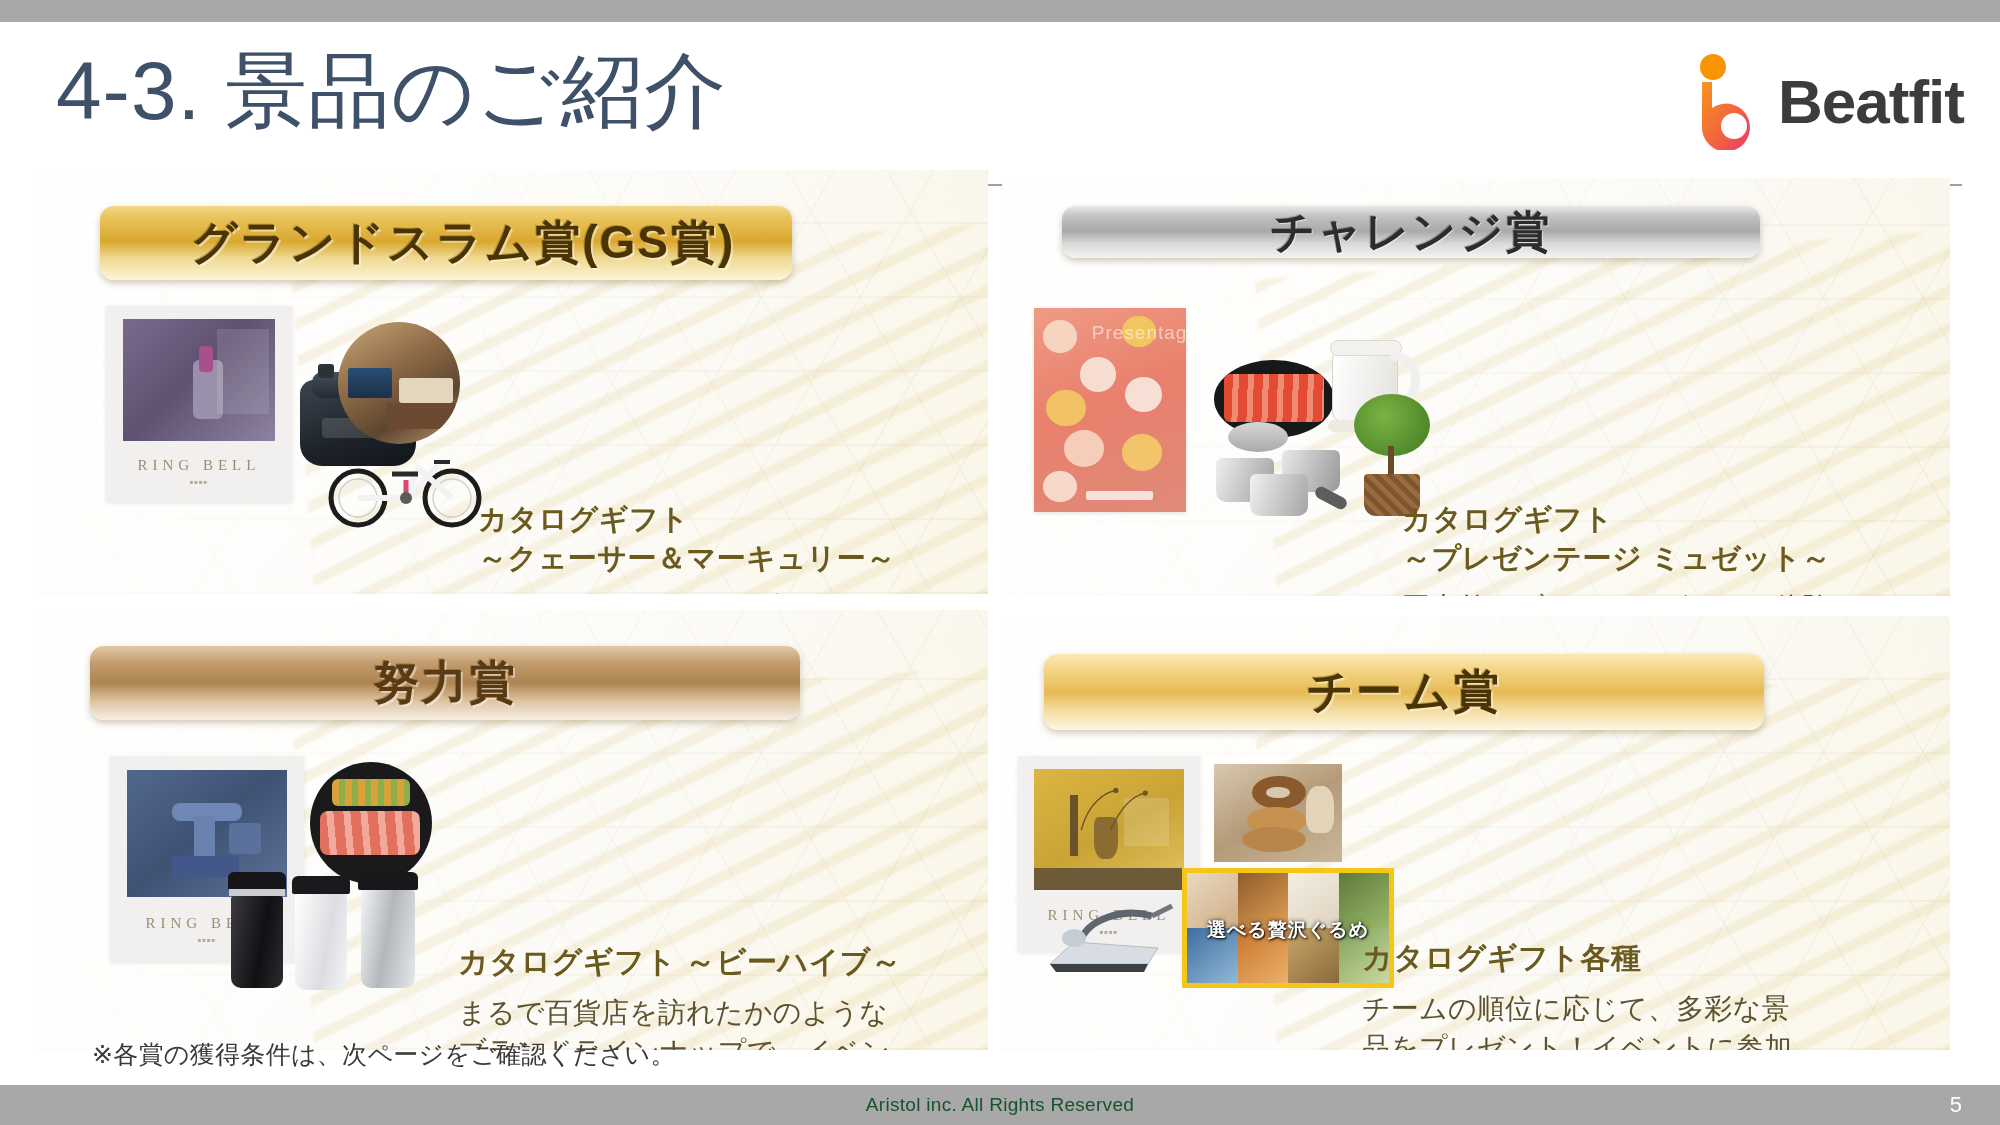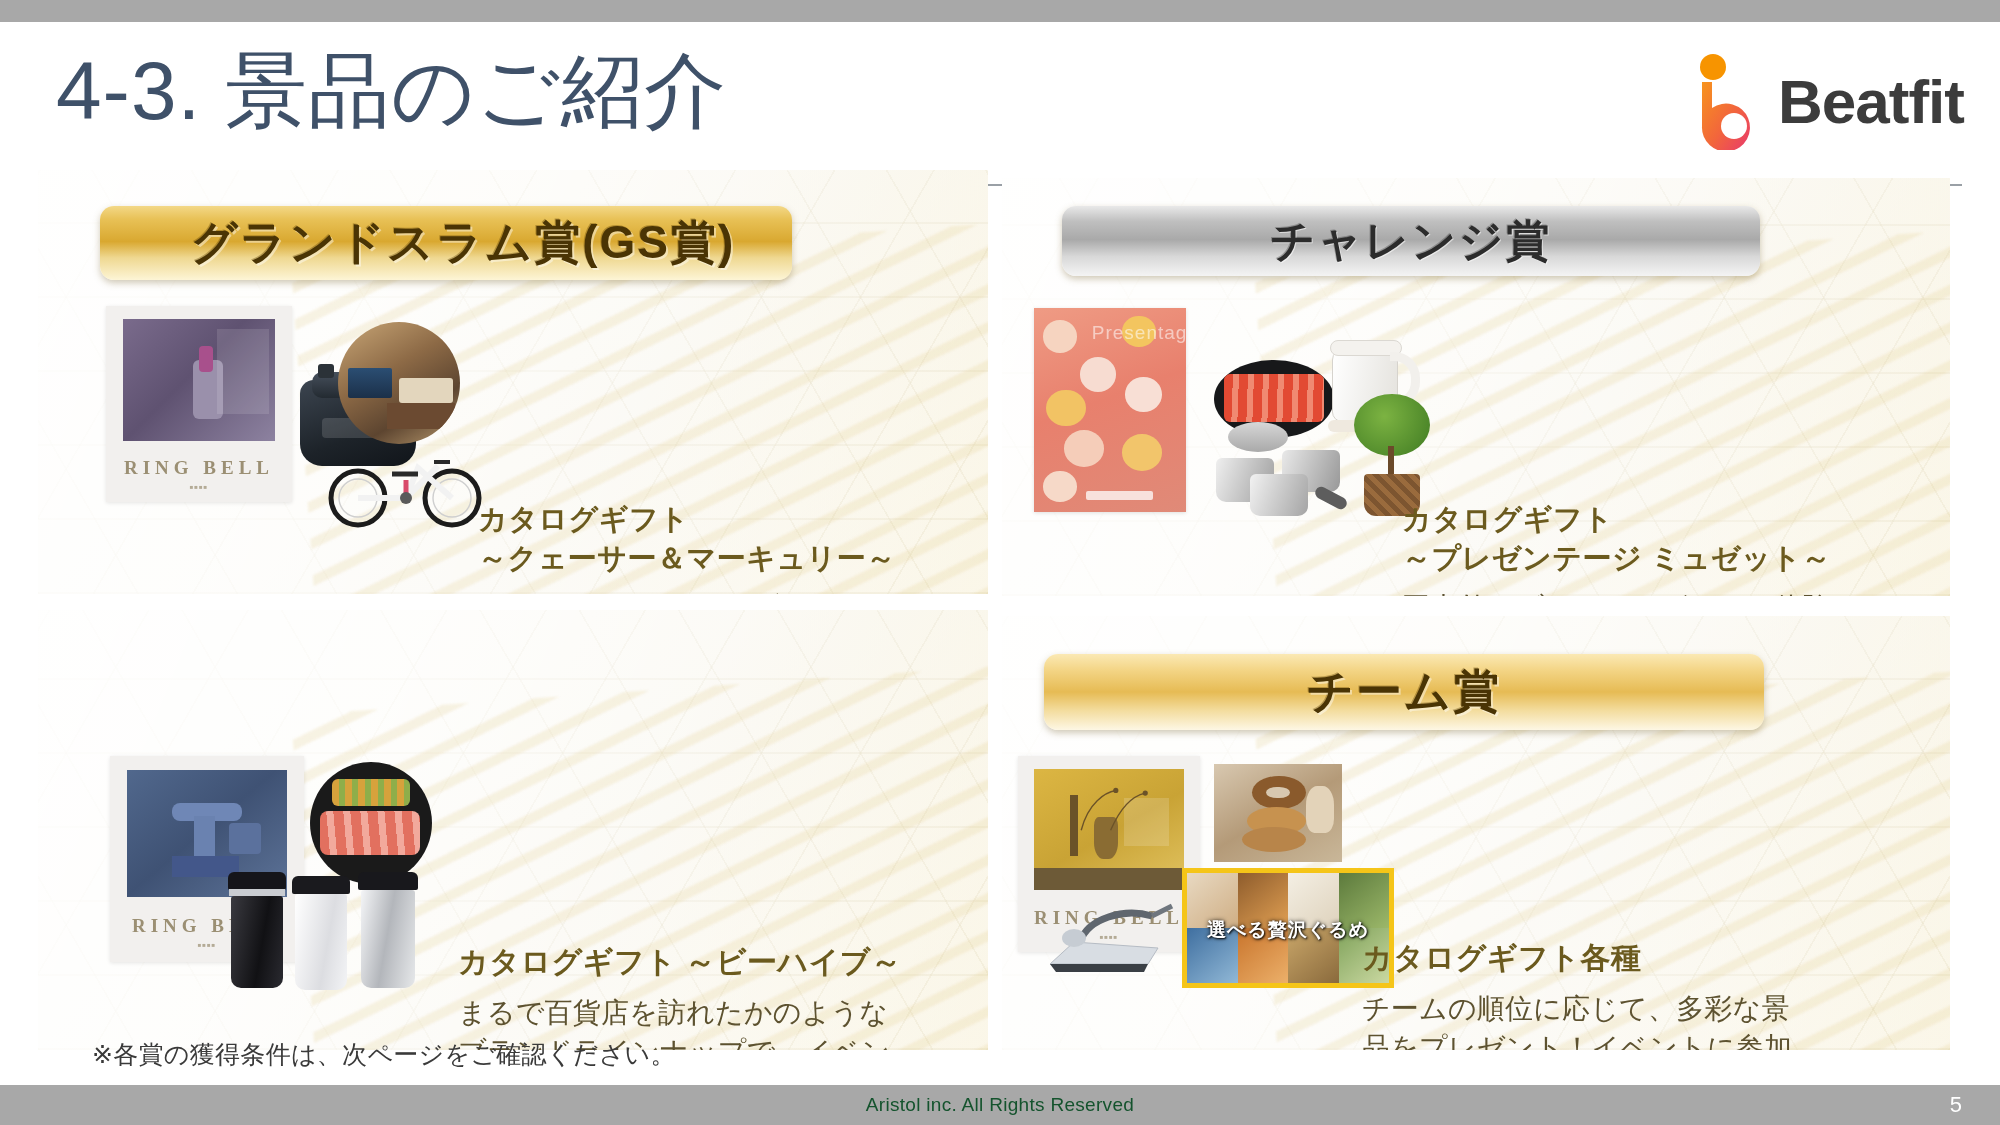--- a/index.html
+++ b/index.html
@@ -126,21 +126,21 @@
   .banner.bronze{
     background:linear-gradient(180deg,#e2c9a8 0%,#c29a6b 24%,#ae8452 50%,#ddc3a0 74%,#f7efe3 100%);
   }
   .banner.bronze span{ color:#5a3a12; }
   .banner.gold2{
     background:linear-gradient(180deg,#fbe9b4 0%,#f3d484 22%,#e6bb54 50%,#f3dc9d 74%,#fdf7e4 100%);
   }
 
   .b1{ left:62px; top:36px; width:692px; height:74px; }
   .b1 span{ font-size:46px; }
-  .b2{ left:60px; top:28px; width:698px; height:70px; }
+  .b2{ left:60px; top:28px; width:698px; height:52px; }
   .b2 span{ font-size:44px; }
   .b3{ left:52px; top:36px; width:710px; height:74px; }
   .b3 span{ font-size:46px; }
   .b4{ left:42px; top:38px; width:720px; height:76px; }
   .b4 span{ font-size:46px; }
 
   
   .txt{ position:absolute; }
   .txt .head{
     color:#6b5a1e; font-weight:700;
@@ -167,22 +167,21 @@
     background:#f2f0ee;
     box-shadow:0 1px 4px rgba(0,0,0,.10);
     position:absolute;
     display:flex; flex-direction:column; align-items:center;
   }
   .catalog .cover{ width:82%; margin-top:7%; height:62%; }
   .catalog .brand{
     margin-top:9%;
     font-family:"Liberation Serif","DejaVu Serif",serif;
     letter-spacing:5px; color:#9b8f73;
-    font-size:19px;
-    font-weight:bold;
+    font-size:15px;
   }
   .catalog .sub{
     font-size:6px; color:#b4ab96; letter-spacing:1px; margin-top:5px;
   }
 
   .circle-photo{ position:absolute; border-radius:50%; overflow:hidden; }
 
   
   .note{
     position:absolute; left:92px; top:1038px;
@@ -340,20 +339,23 @@
       </div>
     </div>
   </div>
 
   <div class="card c3">
     <div class="pattern"></div>
     <div class="wash"></div>
     <div class="sheen"></div>
     <div class="inner">
 
+      <div class="banner bronze b3">
+        <span>努力賞</span>
+      </div>
 
       <div class="catalog" style="left:72px; top:146px; width:194px; height:206px;">
         <div class="cover" style="background:linear-gradient(140deg,#51688d 0%,#3f5274 48%,#5d7398 100%); position:relative;">
           <div style="position:absolute;left:28%;top:26%;width:44%;height:14%;border-radius:8px;background:#6f87b6;"></div>
           <div style="position:absolute;left:42%;top:36%;width:13%;height:36%;background:#6a82b0;"></div>
           <div style="position:absolute;left:28%;top:68%;width:42%;height:16%;background:#43578a;"></div>
           <div style="position:absolute;left:64%;top:42%;width:20%;height:24%;border-radius:4px;background:#5b719d;"></div>
         </div>
         <div class="brand">RING BELL</div>
         <div class="sub">■■■■</div>

